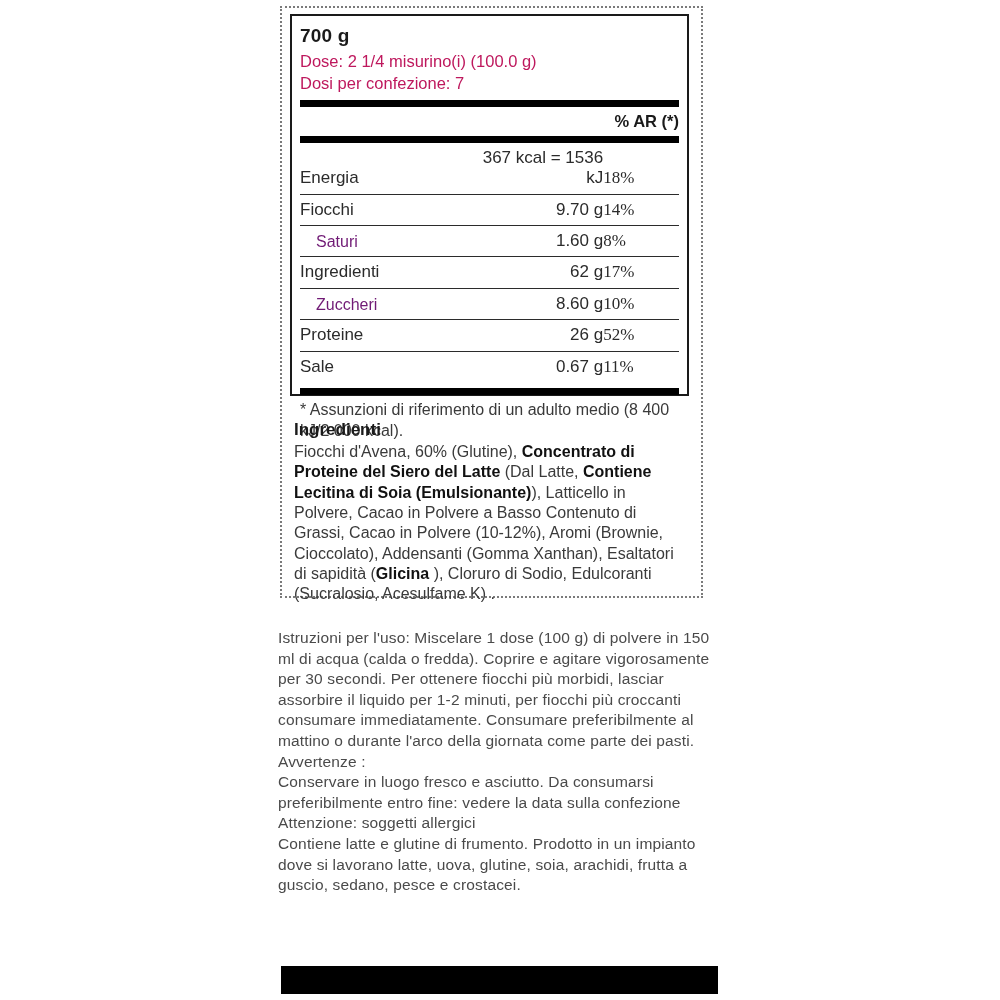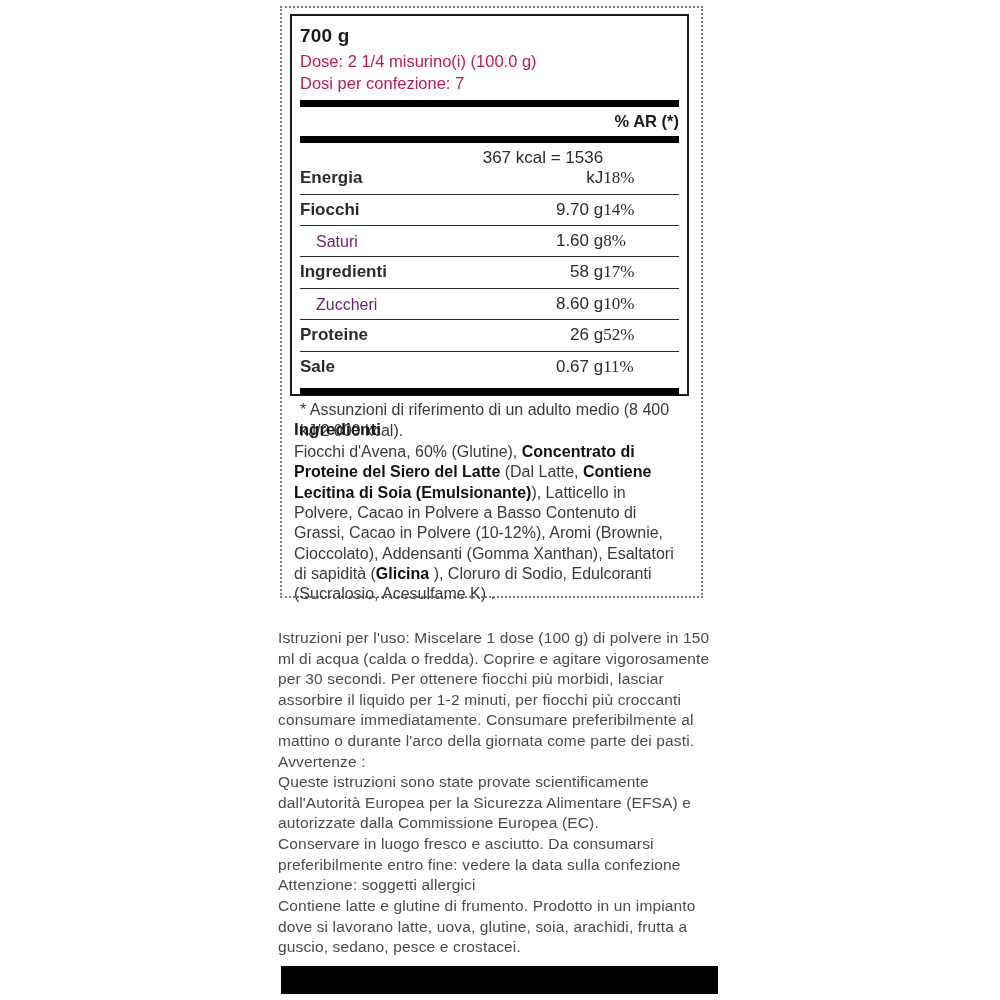--- a/index.html
+++ b/index.html
@@ -79,21 +79,21 @@
     border-bottom: 1.5px solid #2b2b2b;
     padding: 5px 0 5px 0;
     font-size: 17px;
     color: #2b2b2b;
     vertical-align: bottom;
     line-height: 1.2;
     margin-top: 40px;
   }
   table.nutrition tr:last-child td { border-bottom: none; }
 
-  td.nut-name { text-align: left; width: 44%; font-weight: bold; color: #1a1a1a; }
+  td.nut-name { text-align: left; width: 44%; font-weight: normal; color: #1a1a1a; }
   td.nut-name.sub { font-weight: normal; padding-left: 16px; color: #701a75; font-size: 16px; }
   td.nut-val  { text-align: right; width: 36%; color: #3a3a3a; font-weight: normal; font-size: 16.5px; }
   td.nut-pct  { width: 20%; color: #3a3a3a; font-weight: normal; font-size: 16.5px; font-family: Liberation Serif, serif; }
 
   .footnote {
     font-size: 16px;
     color: #3a3a3a;
     line-height: 1.3;
     padding: 5px 0 0 0;
   }
@@ -169,21 +169,21 @@
             <td class="nut-val">9.70 g</td>
             <td class="nut-pct">14%</td>
           </tr>
           <tr>
             <td class="nut-name sub">Saturi</td>
             <td class="nut-val">1.60 g</td>
             <td class="nut-pct">8%</td>
           </tr>
           <tr>
             <td class="nut-name">Ingredienti</td>
-            <td class="nut-val">58 g</td>
+            <td class="nut-val">62 g</td>
             <td class="nut-pct">17%</td>
           </tr>
           <tr>
             <td class="nut-name sub">Zuccheri</td>
             <td class="nut-val">8.60 g</td>
             <td class="nut-pct">10%</td>
           </tr>
           <tr>
             <td class="nut-name">Proteine</td>
             <td class="nut-val">26 g</td>
@@ -203,19 +203,18 @@
 
   <div class="ingredients-wrap">
     <div class="ing-title">Ingredienti</div>
     <div class="ing-body"><span>Fiocchi d'Avena, 60% (Glutine), </span><b>Concentrato di Proteine del Siero del Latte</b><span> (Dal Latte, </span><b>Contiene Lecitina di Soia (Emulsionante)</b><span>), Latticello in Polvere, Cacao in Polvere a Basso Contenuto di Grassi, Cacao in Polvere (10-12%), Aromi (Brownie, Cioccolato), Addensanti (Gomma Xanthan), Esaltatori di sapidità (</span><b>Glicina</b><span> ), Cloruro di Sodio, Edulcoranti (Sucralosio, Acesulfame K) .</span></div>
   </div>
 </div>
 
 <div class="lower">
   <p>Istruzioni per l'uso: Miscelare 1 dose (100 g) di polvere in 150 ml di acqua (calda o fredda). Coprire e agitare vigorosamente per 30 secondi. Per ottenere fiocchi più morbidi, lasciar assorbire il liquido per 1-2 minuti, per fiocchi più croccanti consumare immediatamente. Consumare preferibilmente al mattino o durante l'arco della giornata come parte dei pasti.</p>
   <p>Avvertenze :</p>
-  <p>Queste istruzioni sono state provate scientificamente dall'Autorità Europea per la Sicurezza Alimentare (EFSA) e autorizzate dalla Commissione Europea (EC).</p>
   <p>Conservare in luogo fresco e asciutto. Da consumarsi preferibilmente entro fine: vedere la data sulla confezione</p>
   <p>Attenzione: soggetti allergici</p>
   <p>Contiene latte e glutine di frumento. Prodotto in un impianto dove si lavorano latte, uova, glutine, soia, arachidi, frutta a guscio, sedano, pesce e crostacei.</p>
 </div>
 
 <div class="black-bar"></div>
 
 </body></html>

